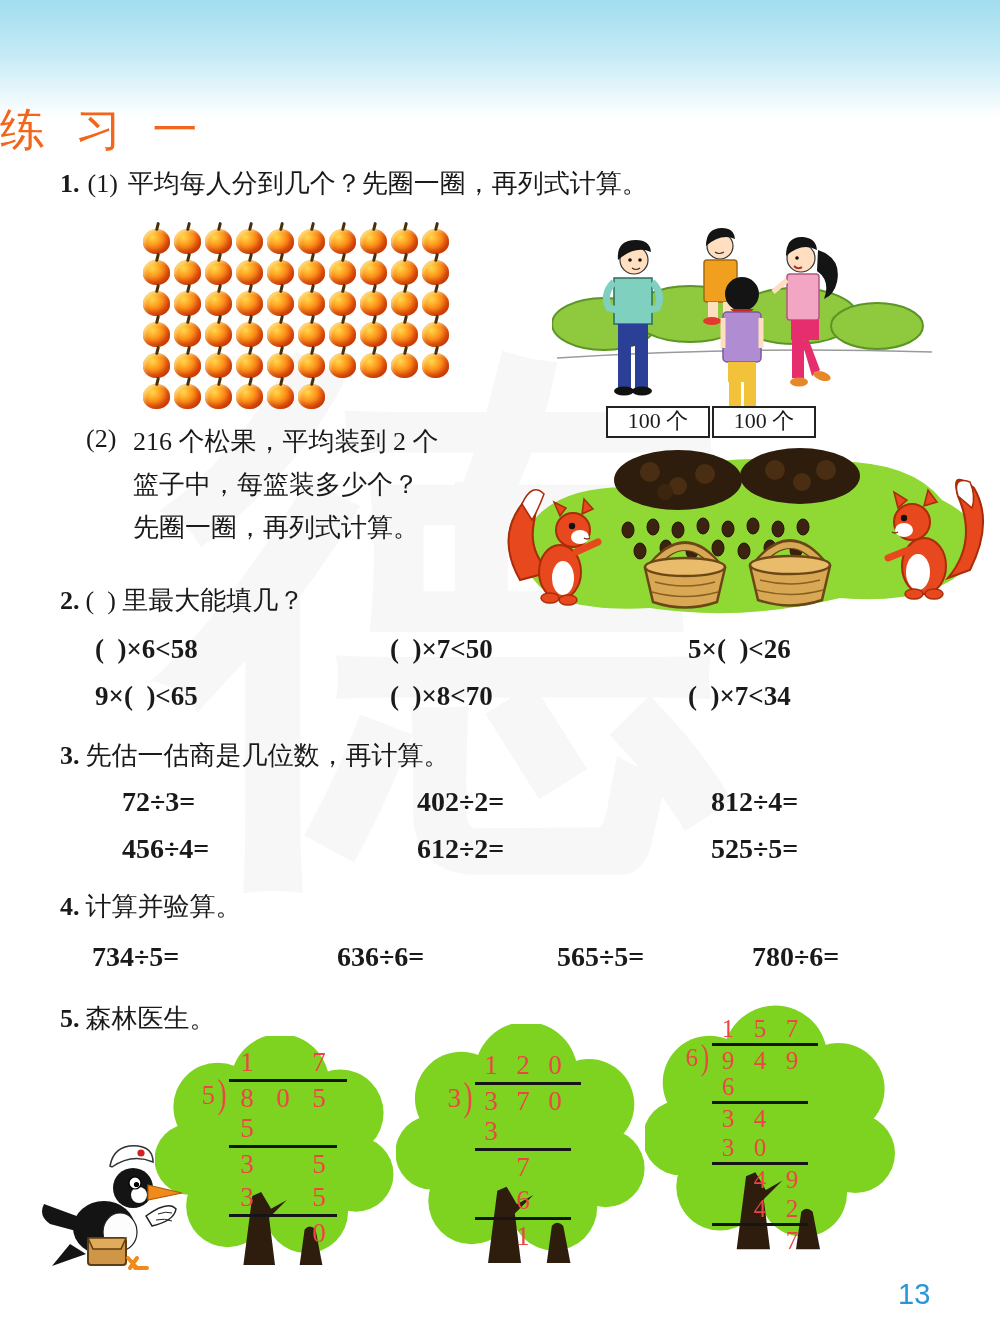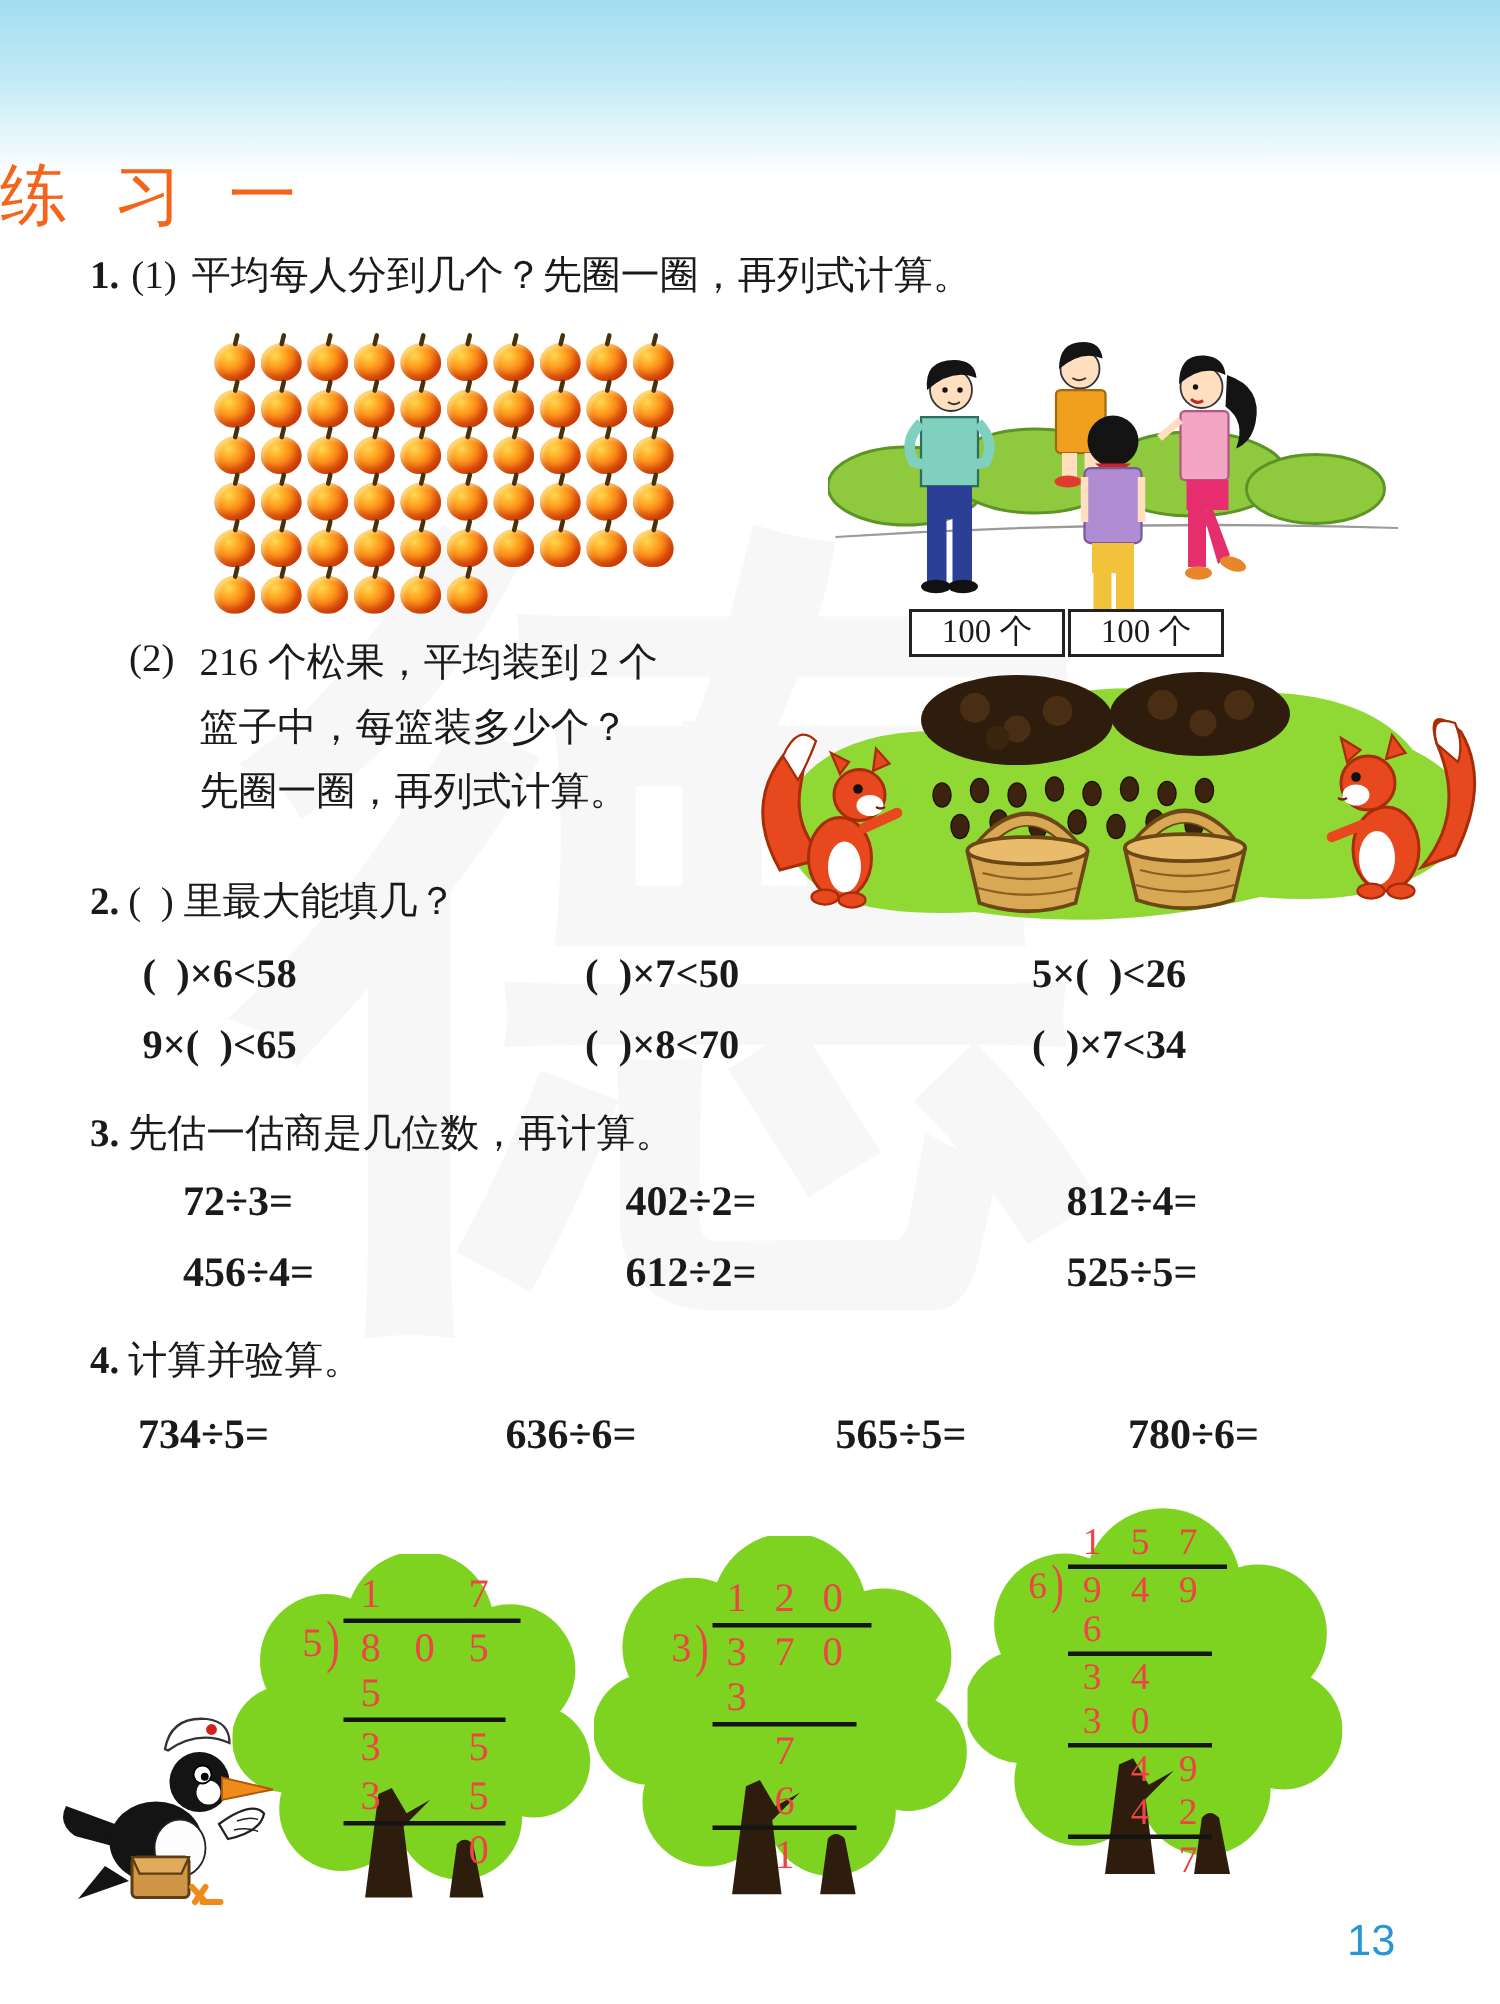--- a/index.html
+++ b/index.html
@@ -275,20 +275,21 @@
   <div class="prob-head h4"><span class="pnum">4.</span><span>计算并验算。</span></div>
   <div class="eq-rows" id="p4-rows">
       <div class="eq-row">
         <span class="eq">734÷5=</span>
         <span class="eq">636÷6=</span>
         <span class="eq">565÷5=</span>
         <span class="eq">780÷6=</span>
       </div>
     </div>
 
+  <div class="prob-head h5"><span class="pnum">5.</span><span>森林医生。</span></div>
 
   <svg width="0" height="0" style="position:absolute" aria-hidden="true">
     <defs>
       <g id="treeShape">
         <g fill="#7ed321">
           <circle cx="120" cy="115" r="72"></circle>
             <circle cx="62" cy="72" r="45"></circle>
           <circle cx="125" cy="48" r="50"></circle>
             <circle cx="186" cy="78" r="44"></circle>
           <circle cx="202" cy="140" r="38"></circle>

